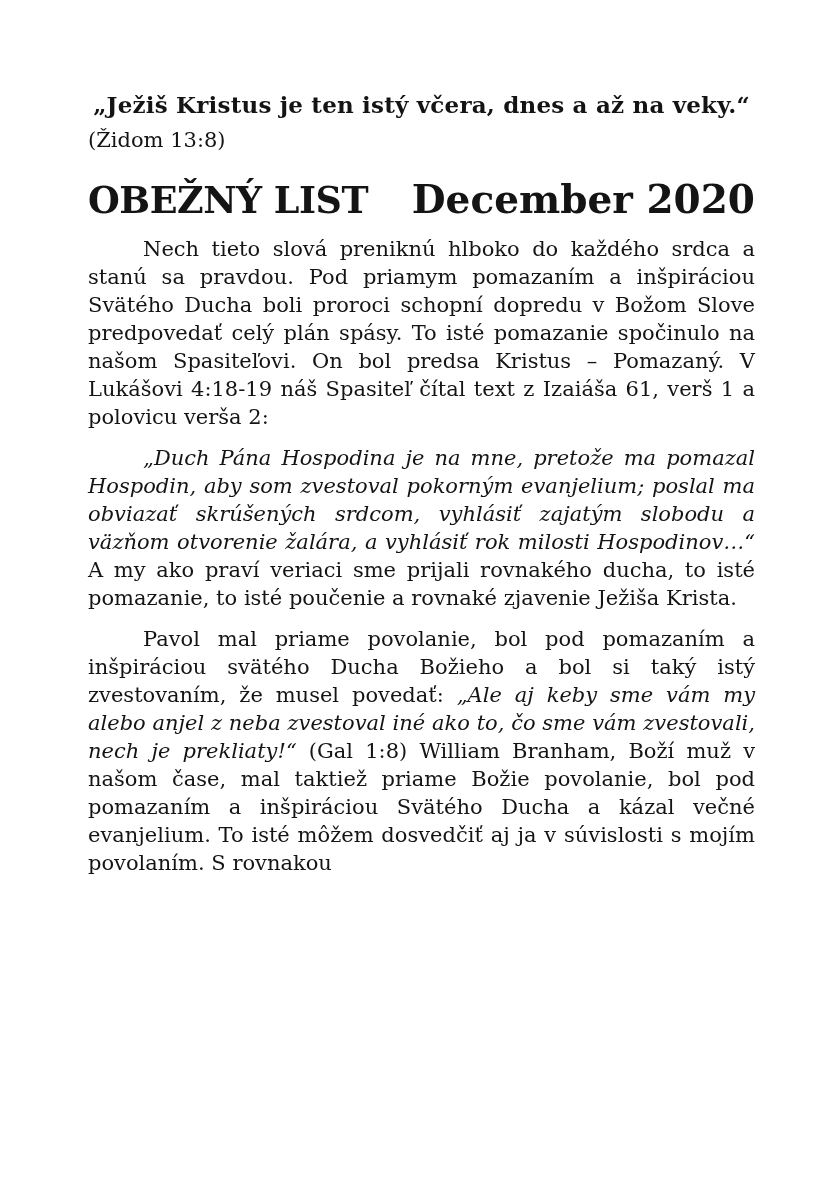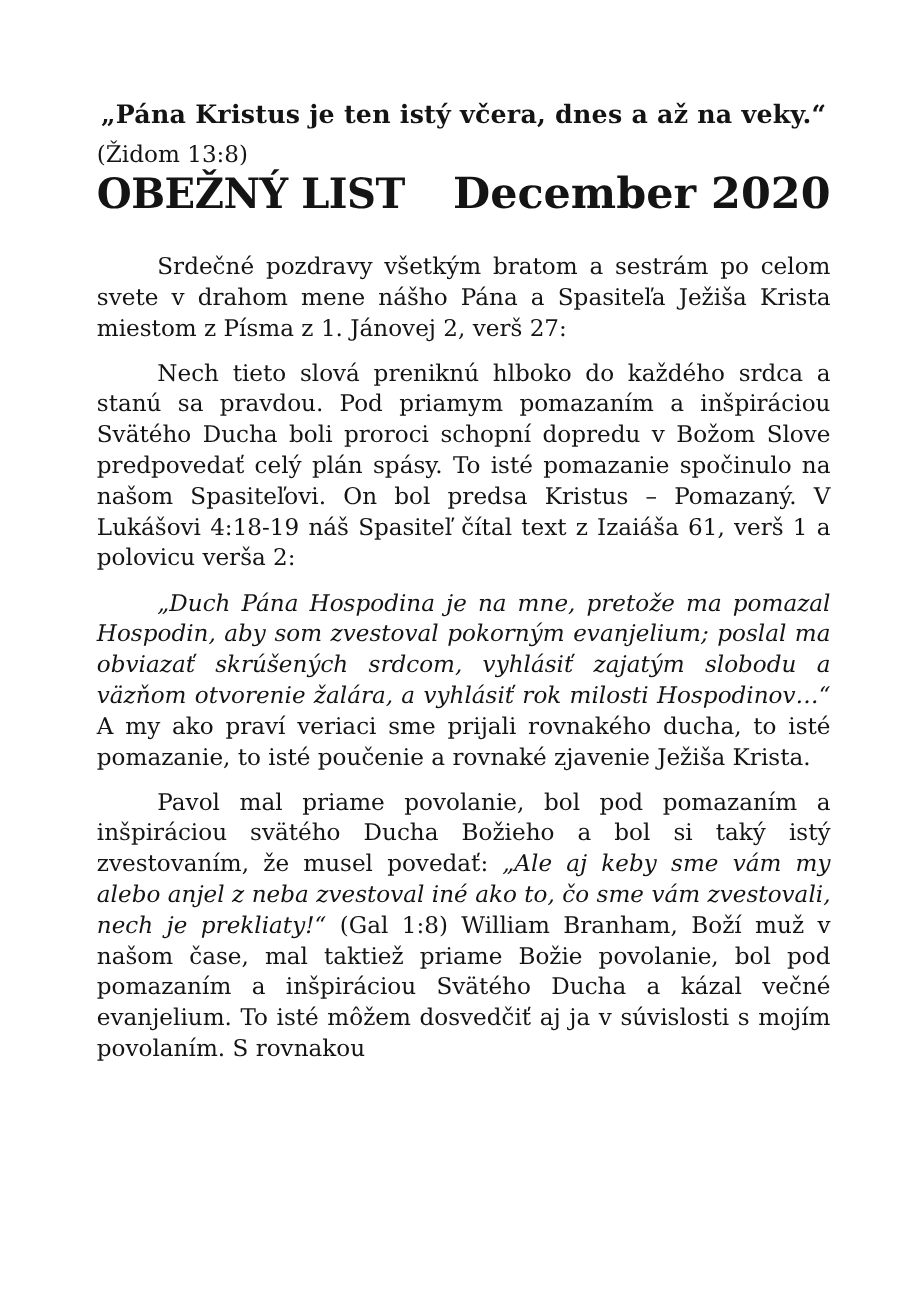--- a/index.html
+++ b/index.html
@@ -28,21 +28,21 @@
   }
   .reference {
     font-size: 21px;
     line-height: 26px;
     margin-top: 7px;
   }
   .title-row {
     display: flex;
     justify-content: space-between;
     align-items: baseline;
-    margin-top: 0;
+    margin-top: 23px;
   }
   .doc-title {
     font-weight: bold;
     font-size: 38px;
     letter-spacing: -0.5px;
     transform: scaleX(0.96);
     transform-origin: left bottom;
     white-space: nowrap;
   }
   .doc-date {
@@ -68,32 +68,31 @@
   }
   .italic-inline {
     font-style: italic;
   }
 </style>
 </head>
 <body>
 
 <div class="page">
 
-  <div class="motto">„Pána Kristus je ten istý včera, dnes a až na veky.“</div>
+  <div class="motto">„Ježiš Kristus je ten istý včera, dnes a až na veky.“</div>
 
   <div class="reference">(Židom 13:8)</div>
 
   <div class="title-row">
     <div class="doc-title">OBEŽNÝ LIST</div>
     <div class="doc-date">December 2020</div>
   </div>
 
   <div class="body-text">
 
-    <p class="first-para">Srdečné pozdravy všetkým bratom a sestrám po celom svete v drahom mene nášho Pána a Spasiteľa Ježiša Krista miestom z Písma z 1. Jánovej 2, verš 27:</p>
 
 
     <p>Nech tieto slová preniknú hlboko do každého srdca a stanú sa pravdou. Pod priamym pomazaním a inšpiráciou Svätého Ducha boli proroci schopní dopredu v Božom Slove predpovedať celý plán spásy. To isté pomazanie spočinulo na našom Spasiteľovi. On bol predsa Kristus – Pomazaný. V Lukášovi 4:18-19 náš Spasiteľ čítal text z Izaiáša 61, verš 1 a polovicu verša 2:</p>
 
     <p><span class="italic-inline">„Duch Pána Hospodina je na mne, pretože ma pomazal Hospodin, aby som zvestoval pokorným evanjelium; poslal ma obviazať skrúšených srdcom, vyhlásiť zajatým slobodu a väzňom otvorenie žalára, a vyhlásiť rok milosti Hospodinov…“</span><span> A my ako praví veriaci sme prijali rovnakého ducha, to isté pomazanie, to isté poučenie a rovnaké zjavenie Ježiša Krista.</span></p>
 
     <p><span>Pavol mal priame povolanie, bol pod pomazaním a inšpiráciou svätého Ducha Božieho a bol si taký istý zvestovaním, že musel povedať: </span><span class="italic-inline">„Ale aj keby sme vám my alebo anjel z neba zvestoval iné ako to, čo sme vám zvestovali, nech je prekliaty!“</span><span> (Gal 1:8) William Branham, Boží muž v našom čase, mal taktiež priame Božie povolanie, bol pod pomazaním a inšpiráciou Svätého Ducha a kázal večné evanjelium. To isté môžem dosvedčiť aj ja v súvislosti s mojím povolaním. S rovnakou</span></p>
 
   </div>
 

